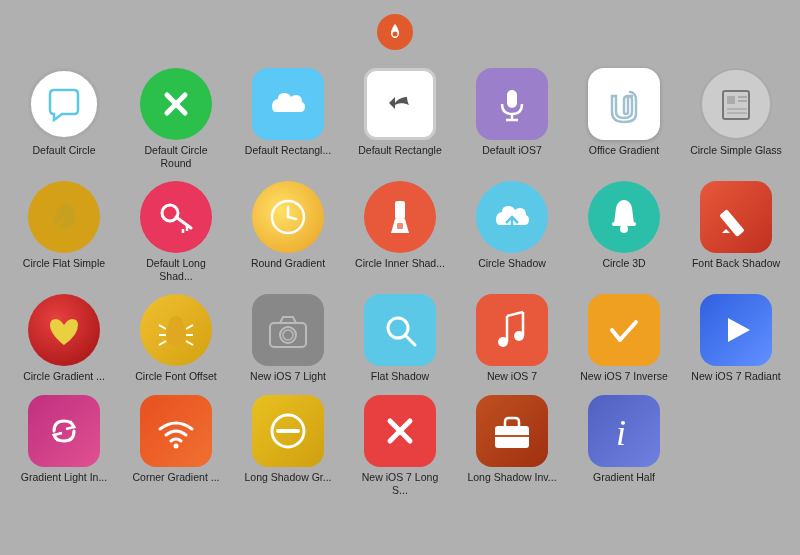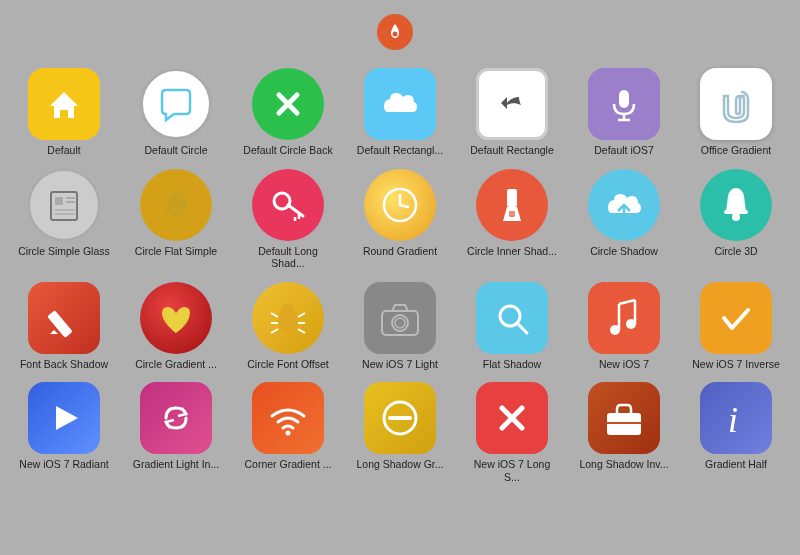--- a/index.html
+++ b/index.html
@@ -129,44 +129,36 @@
   <div class="header-icon">
     <svg width="20" height="20" viewBox="0 0 20 20">
       <path d="M10 2 C10 2 14 7 14 11 C14 13.8 12.2 16 10 16 C7.8 16 6 13.8 6 11 C6 7 10 2 10 2Z" fill="white"></path>
       <circle cx="10" cy="12" r="2.5" fill="#e05a2b"></circle>
     </svg>
   </div>
   <span class="header-title"></span>
 </div>
 
 <div class="grid" id="icon-grid">
-<div class="icon-cell">
-      <div class="icon-img ic-default">
-        <svg width="40" height="40" viewBox="0 0 40 40">
-          <path d="M20 8 L34 22 L30 22 L30 34 L24 34 L24 26 L16 26 L16 34 L10 34 L10 22 L6 22 Z" fill="white"></path>
-        </svg>
-      </div>
-      <span class="icon-label">Default</span>
-    </div>
     <div class="icon-cell">
       <div class="icon-img ic-default-circle">
         <svg width="44" height="44" viewBox="0 0 44 44">
           <path d="M8 12 Q8 8 12 8 L32 8 Q36 8 36 12 L36 28 Q36 32 32 32 L20 32 L12 38 L12 32 Q8 32 8 28 Z" fill="none" stroke="#5bc8e8" stroke-width="2.5"></path>
         </svg>
       </div>
       <span class="icon-label">Default Circle</span>
     </div>
     <div class="icon-cell">
       <div class="icon-img ic-default-circle-fill">
         <svg width="38" height="38" viewBox="0 0 38 38">
           <line x1="10" y1="10" x2="28" y2="28" stroke="white" stroke-width="5" stroke-linecap="round"></line>
           <line x1="28" y1="10" x2="10" y2="28" stroke="white" stroke-width="5" stroke-linecap="round"></line>
         </svg>
       </div>
-      <span class="icon-label">Default Circle Back</span>
+      <span class="icon-label">Default Circle Round</span>
     </div>
     <div class="icon-cell">
       <div class="icon-img ic-default-rect2">
         <svg width="44" height="40" viewBox="0 0 44 40">
           <path d="M10 28 Q6 28 6 22 Q6 16 12 15 Q12 9 18 9 Q23 9 25 13 Q27 11 30 11 Q36 11 36 18 Q39 19 39 23 Q39 28 34 28Z" fill="white"></path>
         </svg>
       </div>
       <span class="icon-label">Default Rectangl...</span>
     </div>
     <div class="icon-cell">

